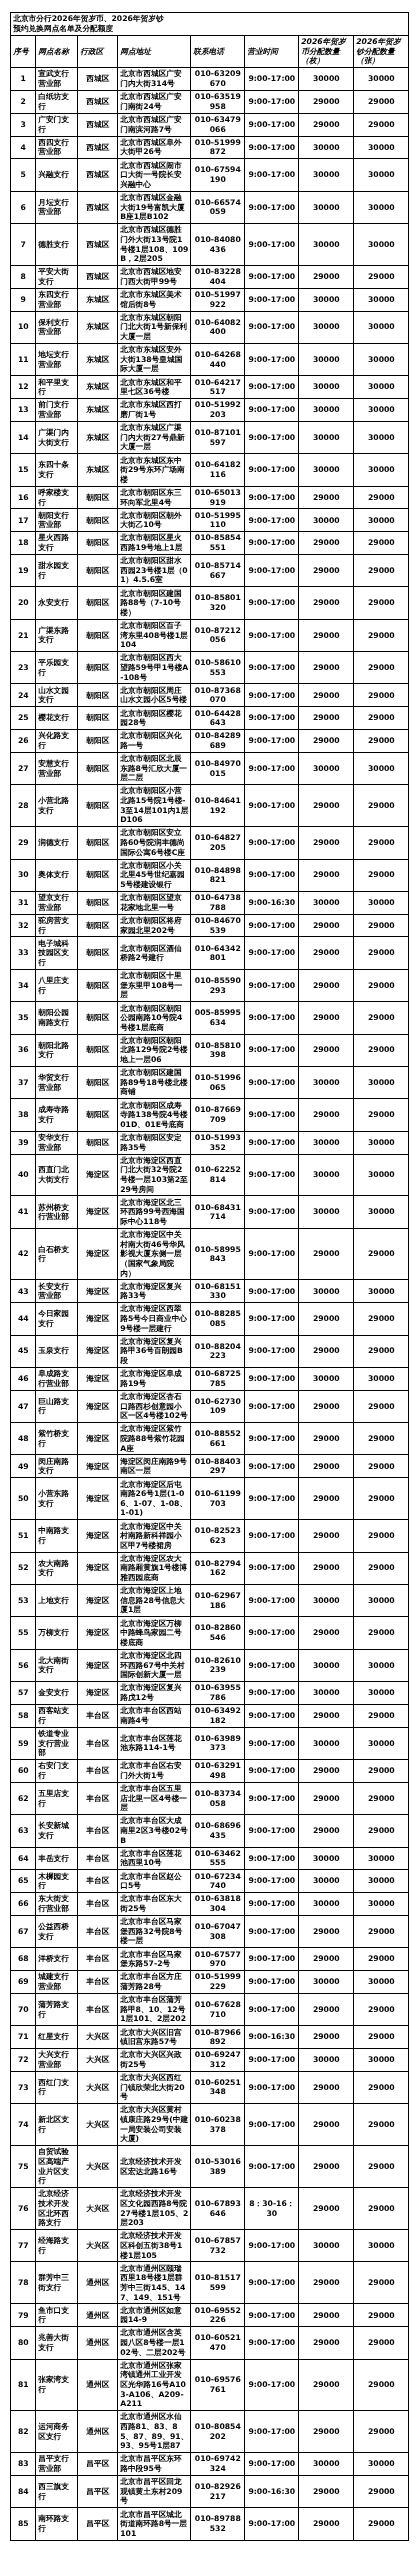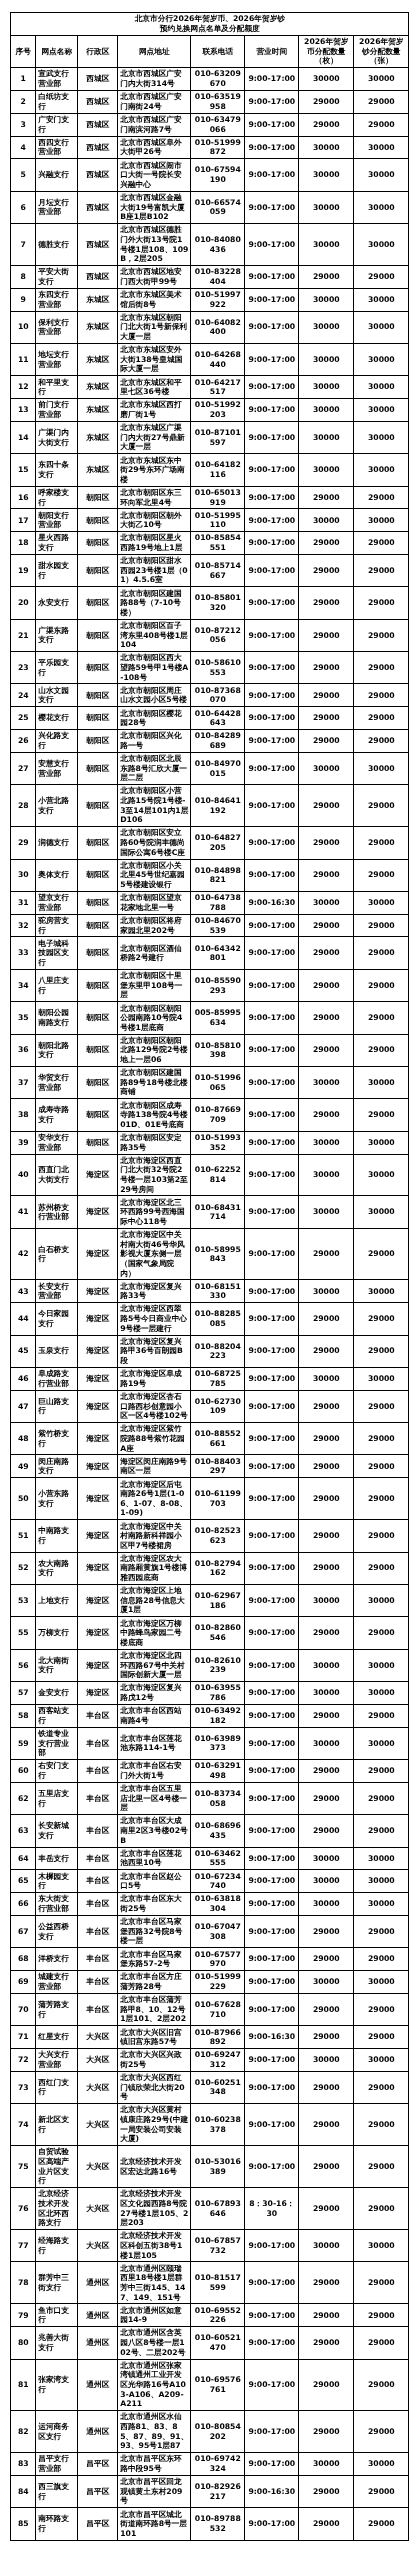--- a/index.html
+++ b/index.html
@@ -20,26 +20,26 @@
     border:0.6px solid #000;
     padding:1.3px 1.9px;
     font-size:7.7px;
     line-height:9.6px;
     font-weight:700;
     vertical-align:middle;
     word-break:break-all;
     overflow-wrap:anywhere;
   }
   td.title-cell{
-    text-align:center;
+    text-align:left;
     font-size:8.3px;
     line-height:11px;
     padding:3.2px 1.3px;
   }
-  th{text-align:center;padding:3.8px 1.3px;}
+  th{text-align:left;padding:3.8px 1.3px;font-style:italic;}
   
   td.c0, td.c2, td.c4, td.c5, td.c6, td.c7{text-align:center;}
   td.c1, td.c3{text-align:left;}
   col.w0{width:25px;} col.w1{width:42px;} col.w2{width:40px;}
   col.w3{width:73px;} col.w4{width:54px;} col.w5{width:54px;}
   col.w6{width:55px;} col.w7{width:55px;}
 </style>
 </head>
 <body>
 
@@ -551,21 +551,21 @@
           <td class="c3">海淀区闵庄南路9号南区一层</td>
           <td class="c4">010-88403297</td>
           <td class="c5">9:00-17:00</td>
           <td class="c6">29000</td>
           <td class="c7">29000</td>
         </tr>
         <tr>
           <td class="c0">50</td>
           <td class="c1">小营东路支行</td>
           <td class="c2">海淀区</td>
-          <td class="c3">北京市海淀区后屯南路26号1层(1-06、1-07、8-08、1-09)</td>
+          <td class="c3">北京市海淀区后屯南路26号1层(1-06、1-07、1-08、1-01)</td>
           <td class="c4">010-61199703</td>
           <td class="c5">9:00-17:00</td>
           <td class="c6">29000</td>
           <td class="c7">29000</td>
         </tr>
         <tr>
           <td class="c0">51</td>
           <td class="c1">中南路支行</td>
           <td class="c2">海淀区</td>
           <td class="c3">北京市海淀区中关村南路新科祥园小区甲7号楼裙房</td>

